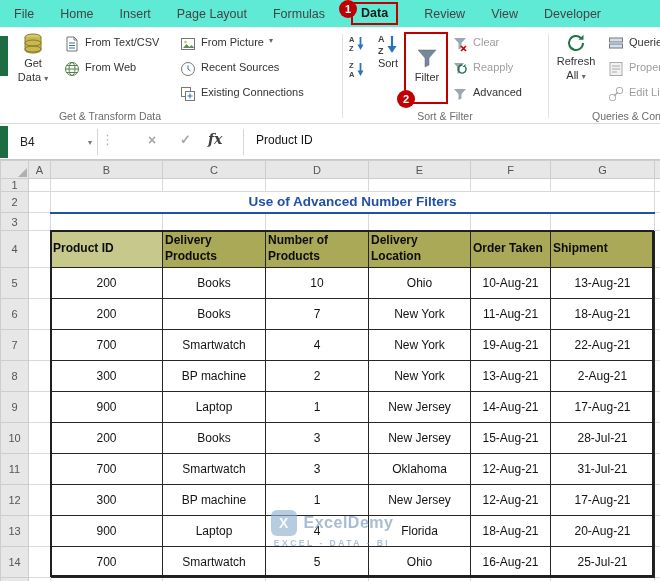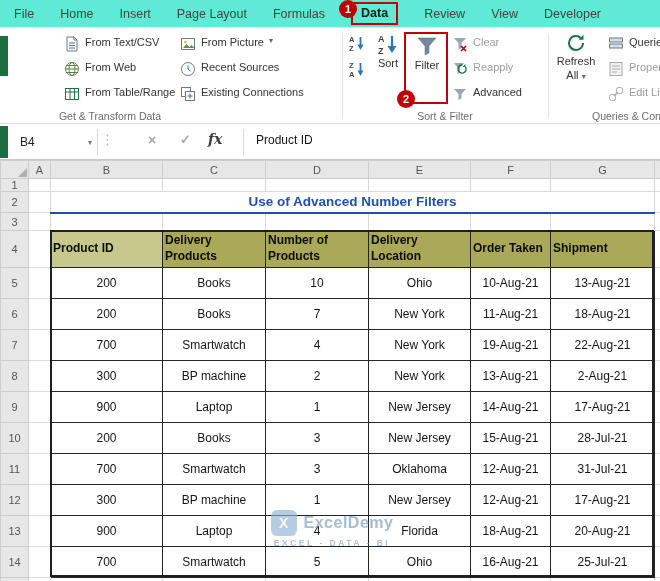--- a/index.html
+++ b/index.html
@@ -103,43 +103,46 @@
       <div class="tab">Page Layout</div>
       <div class="tab">Formulas</div>
       <div class="tab sel">Data<span class="anno-num c1">1</span></div>
       <div class="tab">Review</div>
       <div class="tab">View</div>
       <div class="tab">Developer</div>
     </div>
 
   <div class="ribbon">
 
+    <div class="bigbtn" style="left:10px;top:4px;width:46px;">
+      <svg class="ic24" viewBox="0 0 24 24">
+        <ellipse cx="12" cy="5" rx="8" ry="3" fill="#D8C869" stroke="#8A7B2F"></ellipse>
+        <path d="M4 5v13c0 1.7 3.6 3 8 3s8-1.3 8-3V5" fill="#C9B84F" stroke="#8A7B2F"></path>
+        <ellipse cx="12" cy="11" rx="8" ry="3" fill="none" stroke="#8A7B2F"></ellipse>
+        <ellipse cx="12" cy="17" rx="8" ry="3" fill="none" stroke="#8A7B2F"></ellipse>
+      </svg>
+      <span>Get</span>
+      <span><span>Data</span> <span class="caret">▾</span></span>
+    </div>
 
     <div class="smallbtn" style="left:64px;top:8px;">
       <svg class="ic16" viewBox="0 0 16 16">
         <path d="M3 1h7l3 3v11H3z" fill="#fff" stroke="#777"></path>
           <path d="M10 1v3h3" fill="none" stroke="#777"></path>
         <path d="M5 7h6M5 9.5h6M5 12h6" stroke="#2b74b8"></path>
       </svg>
       <span>From Text/CSV</span>
     </div>
     <div class="smallbtn" style="left:64px;top:33px;">
       <svg class="ic16" viewBox="0 0 16 16">
         <circle cx="8" cy="8" r="6.5" fill="none" stroke="#55804a"></circle>
         <ellipse cx="8" cy="8" rx="3" ry="6.5" fill="none" stroke="#55804a"></ellipse>
         <path d="M1.5 8h13M2.5 4.5h11M2.5 11.5h11" stroke="#55804a" fill="none"></path>
       </svg>
       <span>From Web</span>
-    </div>
-    <div class="smallbtn" style="left:64px;top:58px;">
-      <svg class="ic16" viewBox="0 0 16 16">
-        <rect x="1.5" y="2.5" width="13" height="11" fill="#fff" stroke="#217346"></rect>
-        <path d="M1.5 6h13M6 2.5v11M10.5 2.5v11" stroke="#217346"></path>
-      </svg>
-      <span>From Table/Range</span>
     </div>
 
     <div class="smallbtn" style="left:180px;top:8px;">
       <svg class="ic16" viewBox="0 0 16 16">
         <rect x="1.5" y="2.5" width="13" height="11" fill="#fff" stroke="#777"></rect>
         <circle cx="5.5" cy="6" r="1.3" fill="#E8B33E"></circle>
         <path d="M3 12l3.5-4 3 3 2-2 3 3z" fill="#5B8E5B"></path>
       </svg>
       <span>From Picture</span>
       <span class="caret">▾</span>
@@ -182,21 +185,21 @@
     <div class="bigbtn" style="left:370px;top:4px;width:36px;">
       <svg class="ic24" viewBox="0 0 24 24">
         <text x="2" y="10" font-size="9" font-weight="bold" fill="#444">A</text>
         <text x="2" y="22" font-size="9" font-weight="bold" fill="#444">Z</text>
         <line x1="16" y1="4" x2="16" y2="15" stroke="#2b74b8" stroke-width="2.2"></line>
         <path d="M11.5 14h9L16 21z" fill="#2b74b8"></path>
       </svg>
       <span>Sort</span>
     </div>
 
-    <div class="bigbtn" style="left:409px;top:6px;width:36px;">
+    <div class="bigbtn" style="left:409px;top:18px;width:36px;">
       <svg class="ic24" viewBox="0 0 24 24">
         <path d="M3 4h18l-7 8v7l-4 2v-9z" fill="#77879A" stroke="#5d6b7a" stroke-width="0.5"></path>
       </svg>
       <span>Filter</span>
     </div>
 
     <div class="smallbtn" style="left:452px;top:8px;">
       <svg class="ic16" viewBox="0 0 16 16">
         <path d="M2 2h12l-4.5 5v5l-3 1.5V7z" fill="#9aa7b5"></path>
         <path d="M9 10l5 5M14 10l-5 5" stroke="#C00000" stroke-width="1.6"></path>

